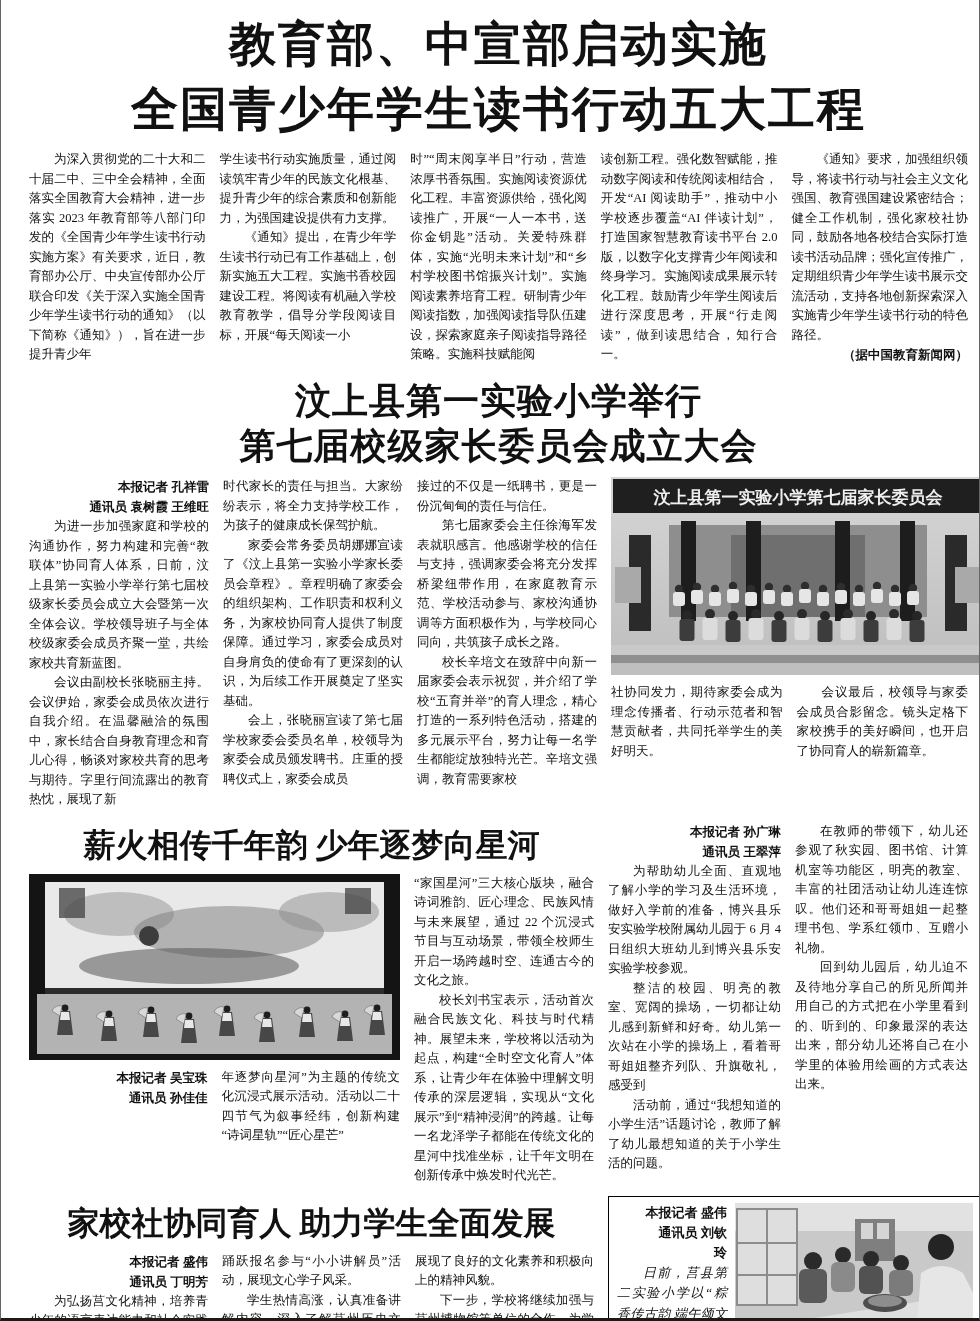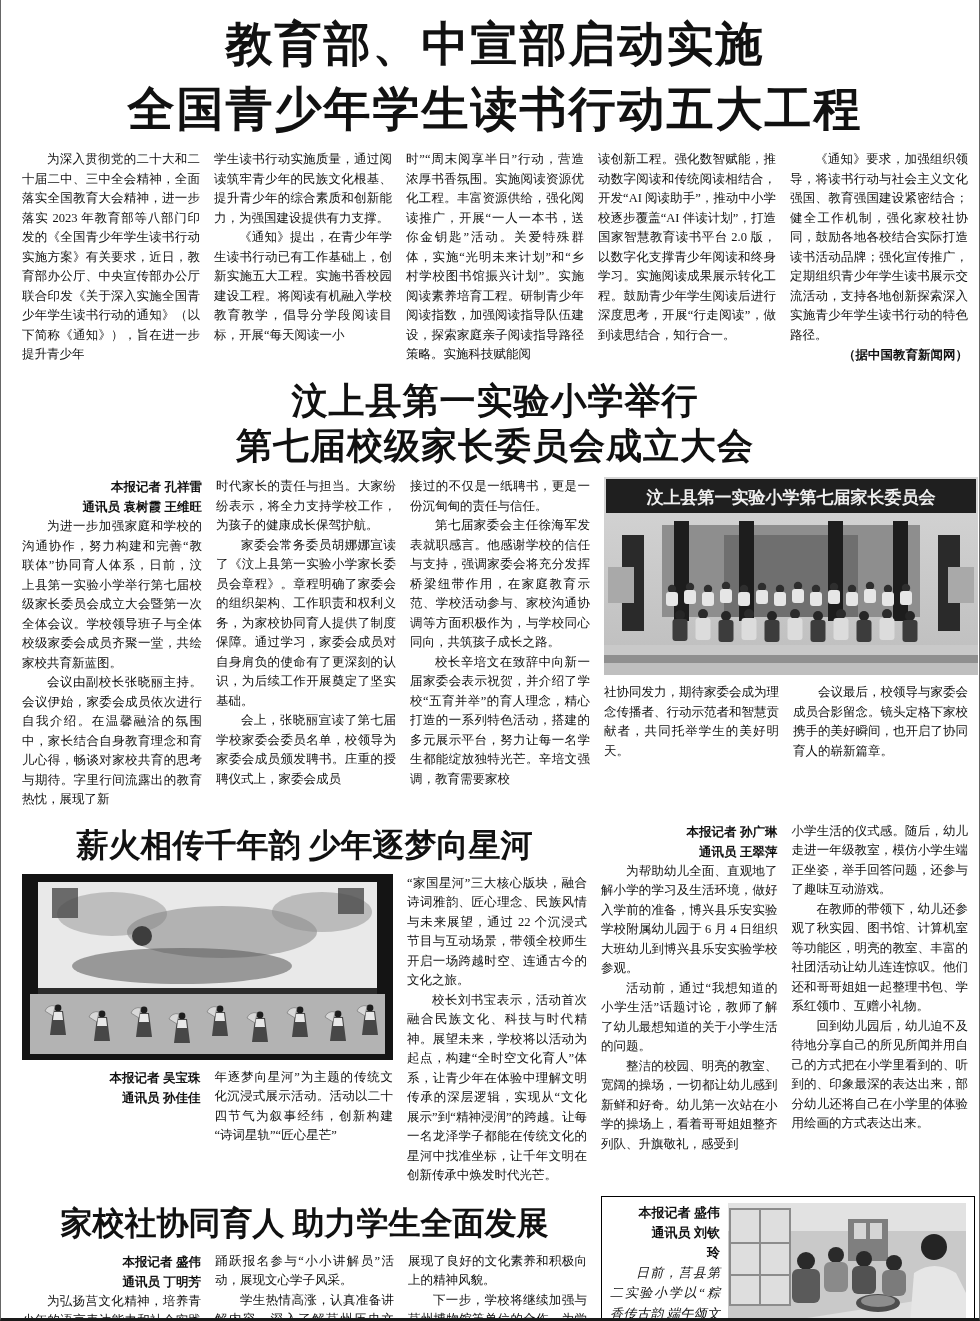--- a/index.html
+++ b/index.html
@@ -1,21 +1,21 @@
 <!DOCTYPE html>
 <html lang="zh"><head>
 <meta charset="utf-8">
 <style>
   html,body{margin:0;padding:0;background:#fff;}
   .page{
     position:relative;
     width:980px;height:1321px;
     box-sizing:border-box;
     margin:0 auto;
-    padding:2px 11px 6px 21px;
+    padding:2px 11px 6px 28px;
     border-left:1px solid #666;
     border-right:1px solid #666;
     border-bottom:3px solid #1a1a1a;
     overflow:hidden;
     background:#fff;
     color:#111;
     font-family:"Liberation Serif", serif;
   }
   
   .h-main{
@@ -283,25 +283,24 @@
         </div>
       </div>
     </section>
 
     <section class="col">
       <div class="cols">
         <div class="col">
           <p class="byline">本报记者 孙广琳</p>
           <p class="byline byline2">通讯员 王翠萍</p>
           <p class="body ind">为帮助幼儿全面、直观地了解小学的学习及生活环境，做好入学前的准备，博兴县乐安实验学校附属幼儿园于 6 月 4 日组织大班幼儿到博兴县乐安实验学校参观。</p>
+          <p class="body ind">整洁的校园、明亮的教室、宽阔的操场，一切都让幼儿感到新鲜和好奇。幼儿第一次站在小学的操场上，看着哥哥姐姐整齐列队、升旗敬礼，感受到</p>
           <p class="body ind">活动前，通过“我想知道的小学生活”话题讨论，教师了解了幼儿最想知道的关于小学生活的问题。</p>
-          <p class="body ind">整洁的校园、明亮的教室、宽阔的操场，一切都让幼儿感到新鲜和好奇。幼儿第一次站在小学的操场上，看着哥哥姐姐整齐列队、升旗敬礼，感受到</p>
-        </div>
-        <div class="col">
-          <p class="body">小学生活的仪式感。随后，幼儿走进一年级教室，模仿小学生端正坐姿，举手回答问题，还参与了趣味互动游戏。</p>
+        </div>
+        <div class="col">
           <p class="body ind">在教师的带领下，幼儿还参观了秋实园、图书馆、计算机室等功能区，明亮的教室、丰富的社团活动让幼儿连连惊叹。他们还和哥哥姐姐一起整理书包、学系红领巾、互赠小礼物。</p>
           <p class="body ind">回到幼儿园后，幼儿迫不及待地分享自己的所见所闻并用自己的方式把在小学里看到的、听到的、印象最深的表达出来，部分幼儿还将自己在小学里的体验用绘画的方式表达出来。</p>
         </div>
       </div>
     </section>
   </div>
 
   <div class="row" style="margin-top:10px;">
     <section style="flex:0 0 565px;min-width:0;">
       <div class="h-row" style="margin-top:6px;">家校社协同育人 助力学生全面发展</div>

